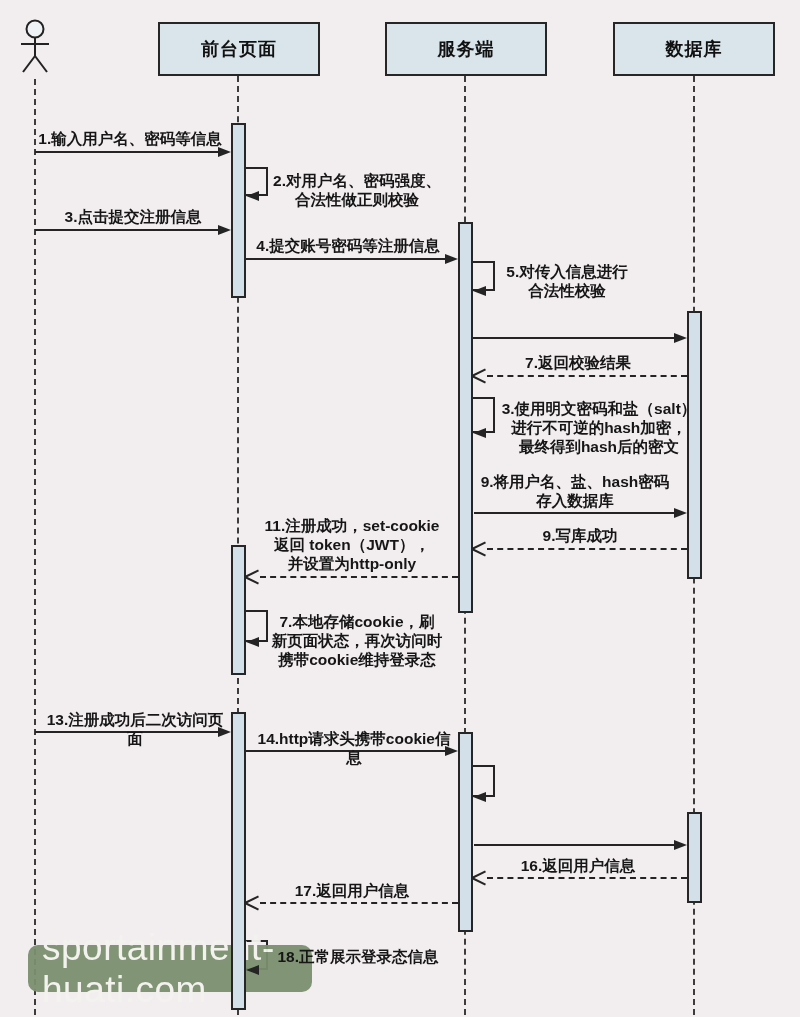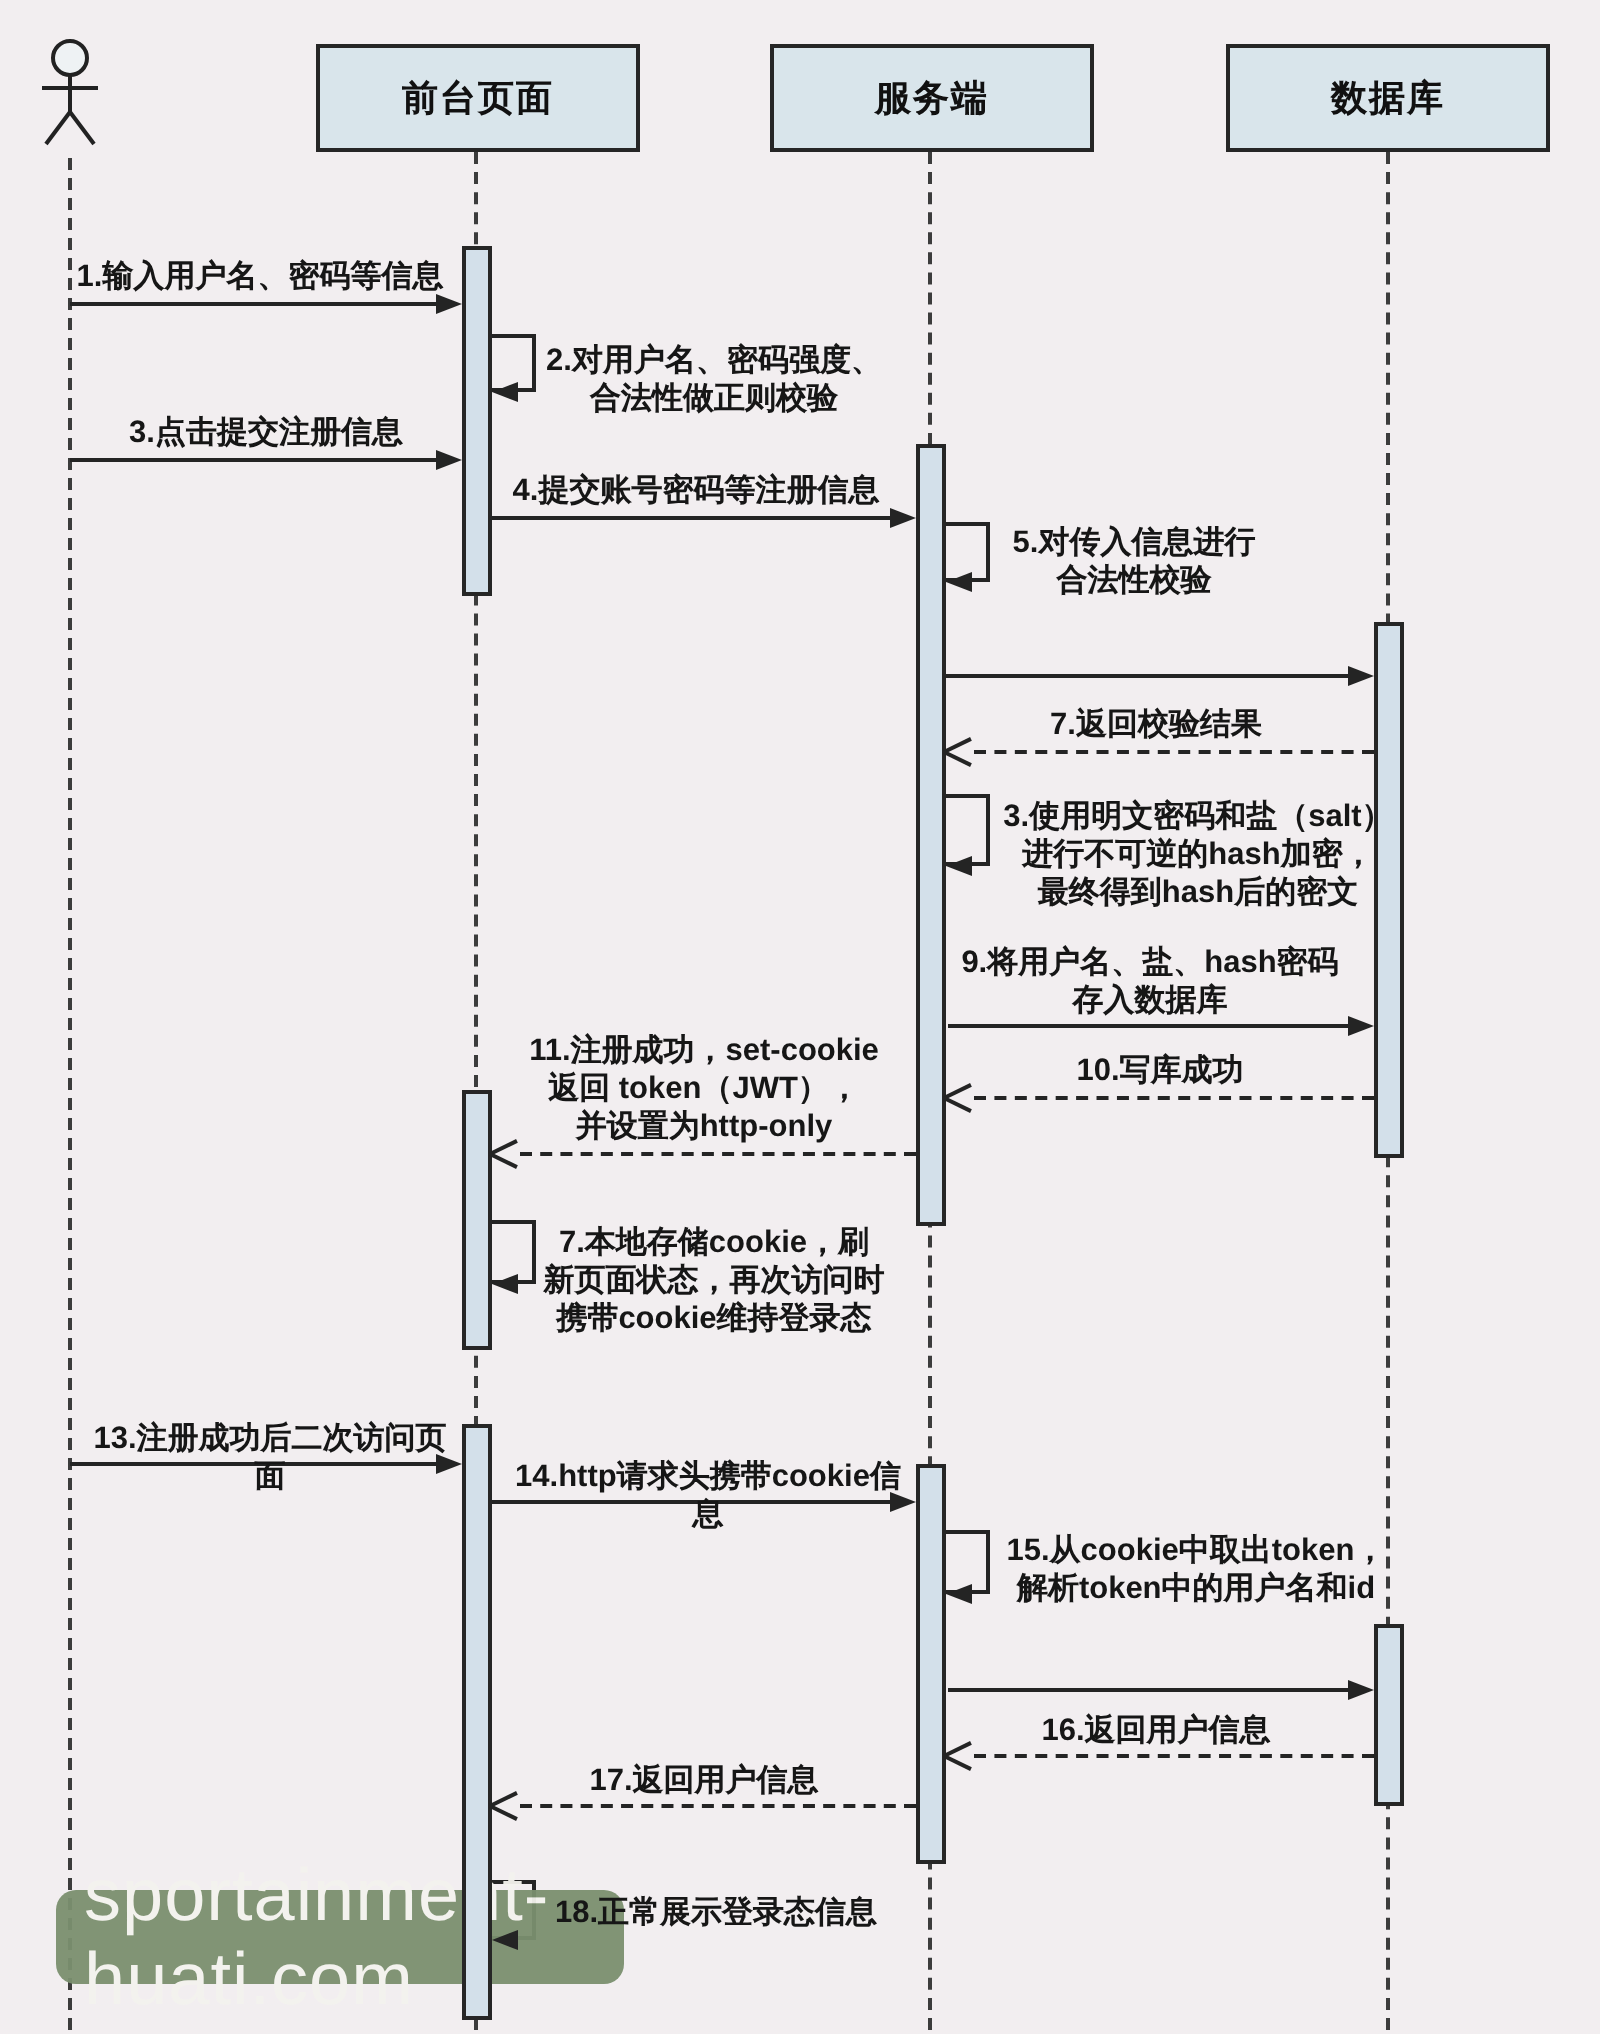--- a/index.html
+++ b/index.html
@@ -105,21 +105,21 @@
   <div class="tri-l" style="left:473px;top:428px"></div>
   <div class="mlabel" style="left:494px;top:399px;width:210px">3.使用明文密码和盐（salt）
 进行不可逆的hash加密，
 最终得到hash后的密文</div>
 
   <div class="mlabel" style="left:468px;top:472px;width:214px">9.将用户名、盐、hash密码
 存入数据库</div>
   <div class="mline" style="left:474px;top:512px;width:200px"></div>
   <div class="tri-r" style="left:674px;top:508px"></div>
 
-  <div class="mlabel" style="left:502px;top:526px;width:156px">10.写库成功</div>
+  <div class="mlabel" style="left:502px;top:526px;width:156px">9.写库成功</div>
   <div class="mline dash" style="left:487px;top:548px;width:200px"></div>
   <div class="oar-l" style="left:472px;top:541px"></div>
 
   <div class="mlabel" style="left:250px;top:516px;width:204px">11.注册成功，set-cookie
 返回 token（JWT），
 并设置为http-only</div>
   <div class="mline dash" style="left:260px;top:576px;width:198px"></div>
   <div class="oar-l" style="left:245px;top:569px"></div>
 
   <div class="loop" style="left:246px;top:610px;width:22px;height:32px"></div>
@@ -131,22 +131,20 @@
   <div class="mlabel" style="left:40px;top:710px;width:190px">13.注册成功后二次访问页面</div>
   <div class="mline" style="left:35px;top:731px;width:183px"></div>
   <div class="tri-r" style="left:218px;top:727px"></div>
 
   <div class="mlabel" style="left:250px;top:729px;width:208px">14.http请求头携带cookie信息</div>
   <div class="mline" style="left:246px;top:750px;width:199px"></div>
   <div class="tri-r" style="left:445px;top:746px"></div>
 
   <div class="loop" style="left:473px;top:765px;width:22px;height:32px"></div>
   <div class="tri-l" style="left:473px;top:792px"></div>
-  <div class="mlabel" style="left:492px;top:766px;width:212px">15.从cookie中取出token，
-解析token中的用户名和id</div>
 
   <div class="mline" style="left:474px;top:844px;width:200px"></div>
   <div class="tri-r" style="left:674px;top:840px"></div>
 
   <div class="mlabel" style="left:498px;top:856px;width:160px">16.返回用户信息</div>
   <div class="mline dash" style="left:487px;top:877px;width:200px"></div>
   <div class="oar-l" style="left:472px;top:870px"></div>
 
   <div class="mlabel" style="left:262px;top:881px;width:180px">17.返回用户信息</div>
   <div class="mline dash" style="left:260px;top:902px;width:198px"></div>

